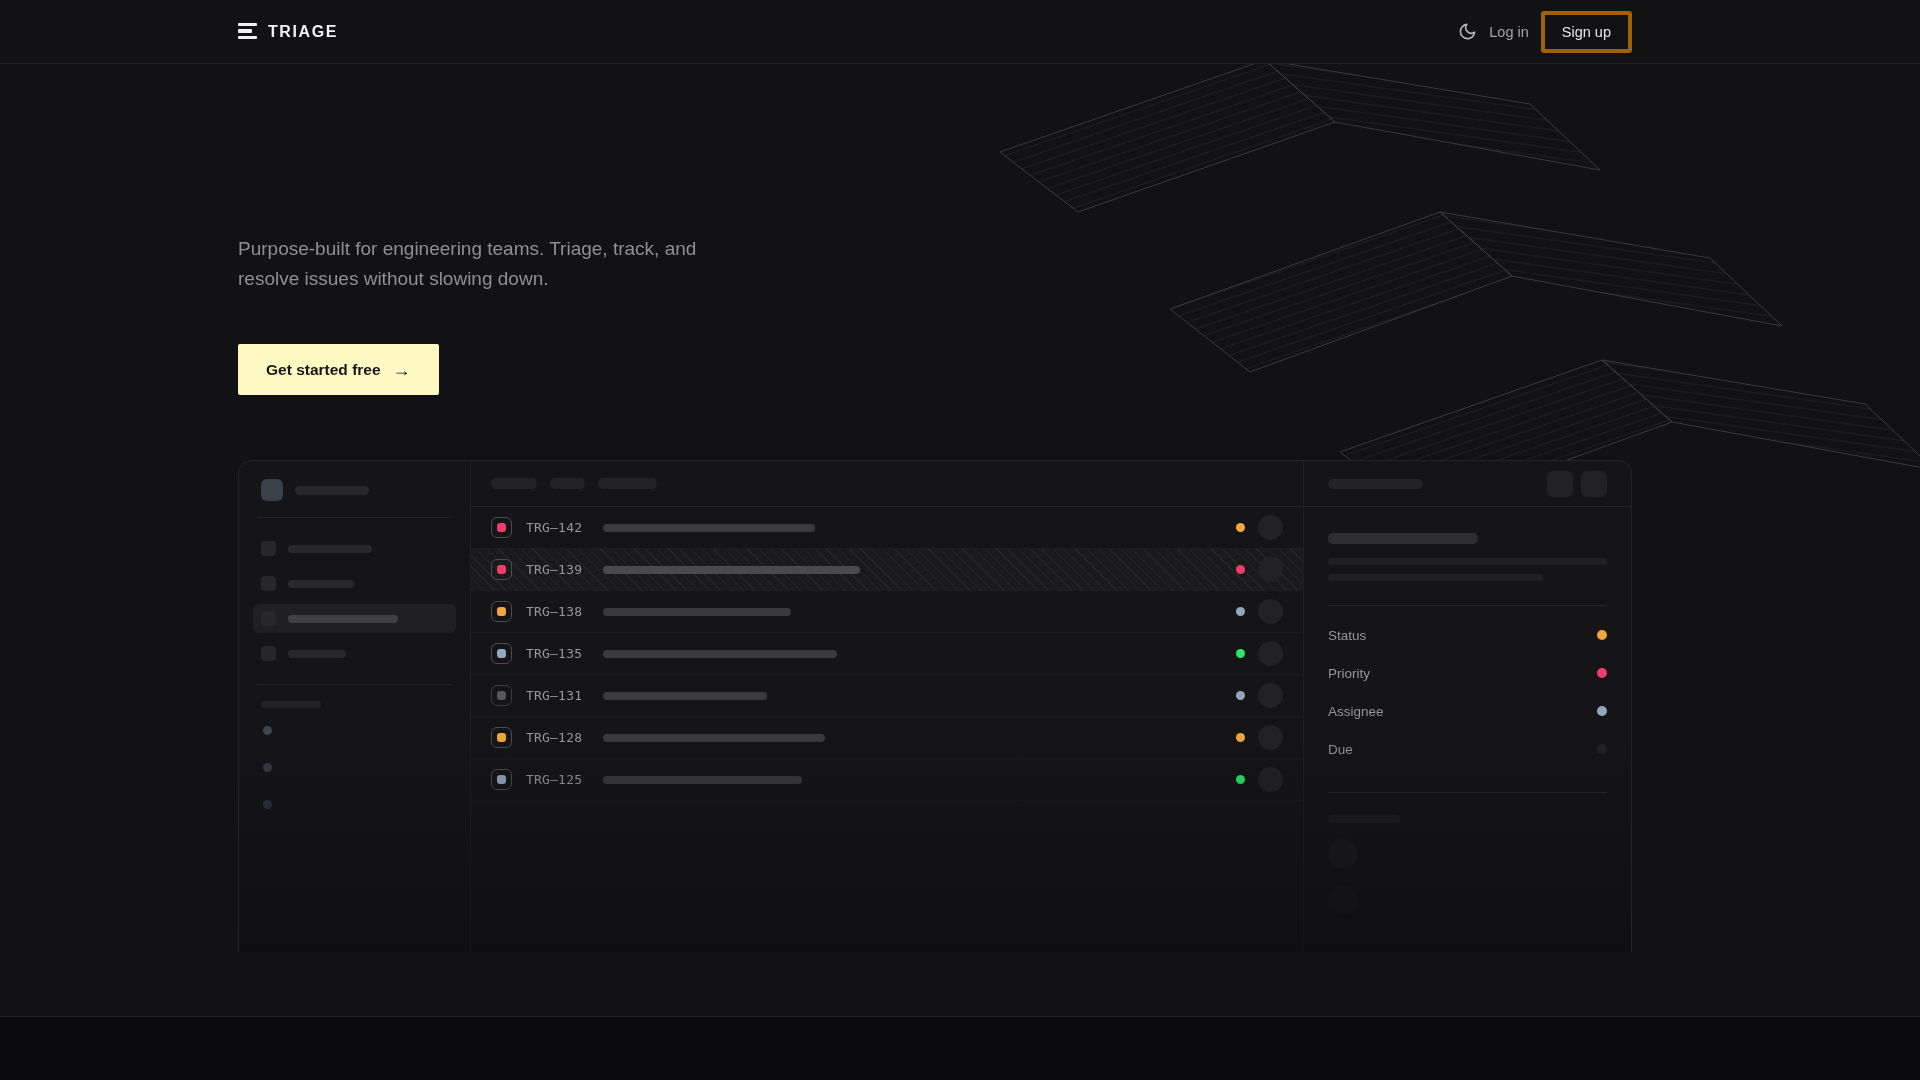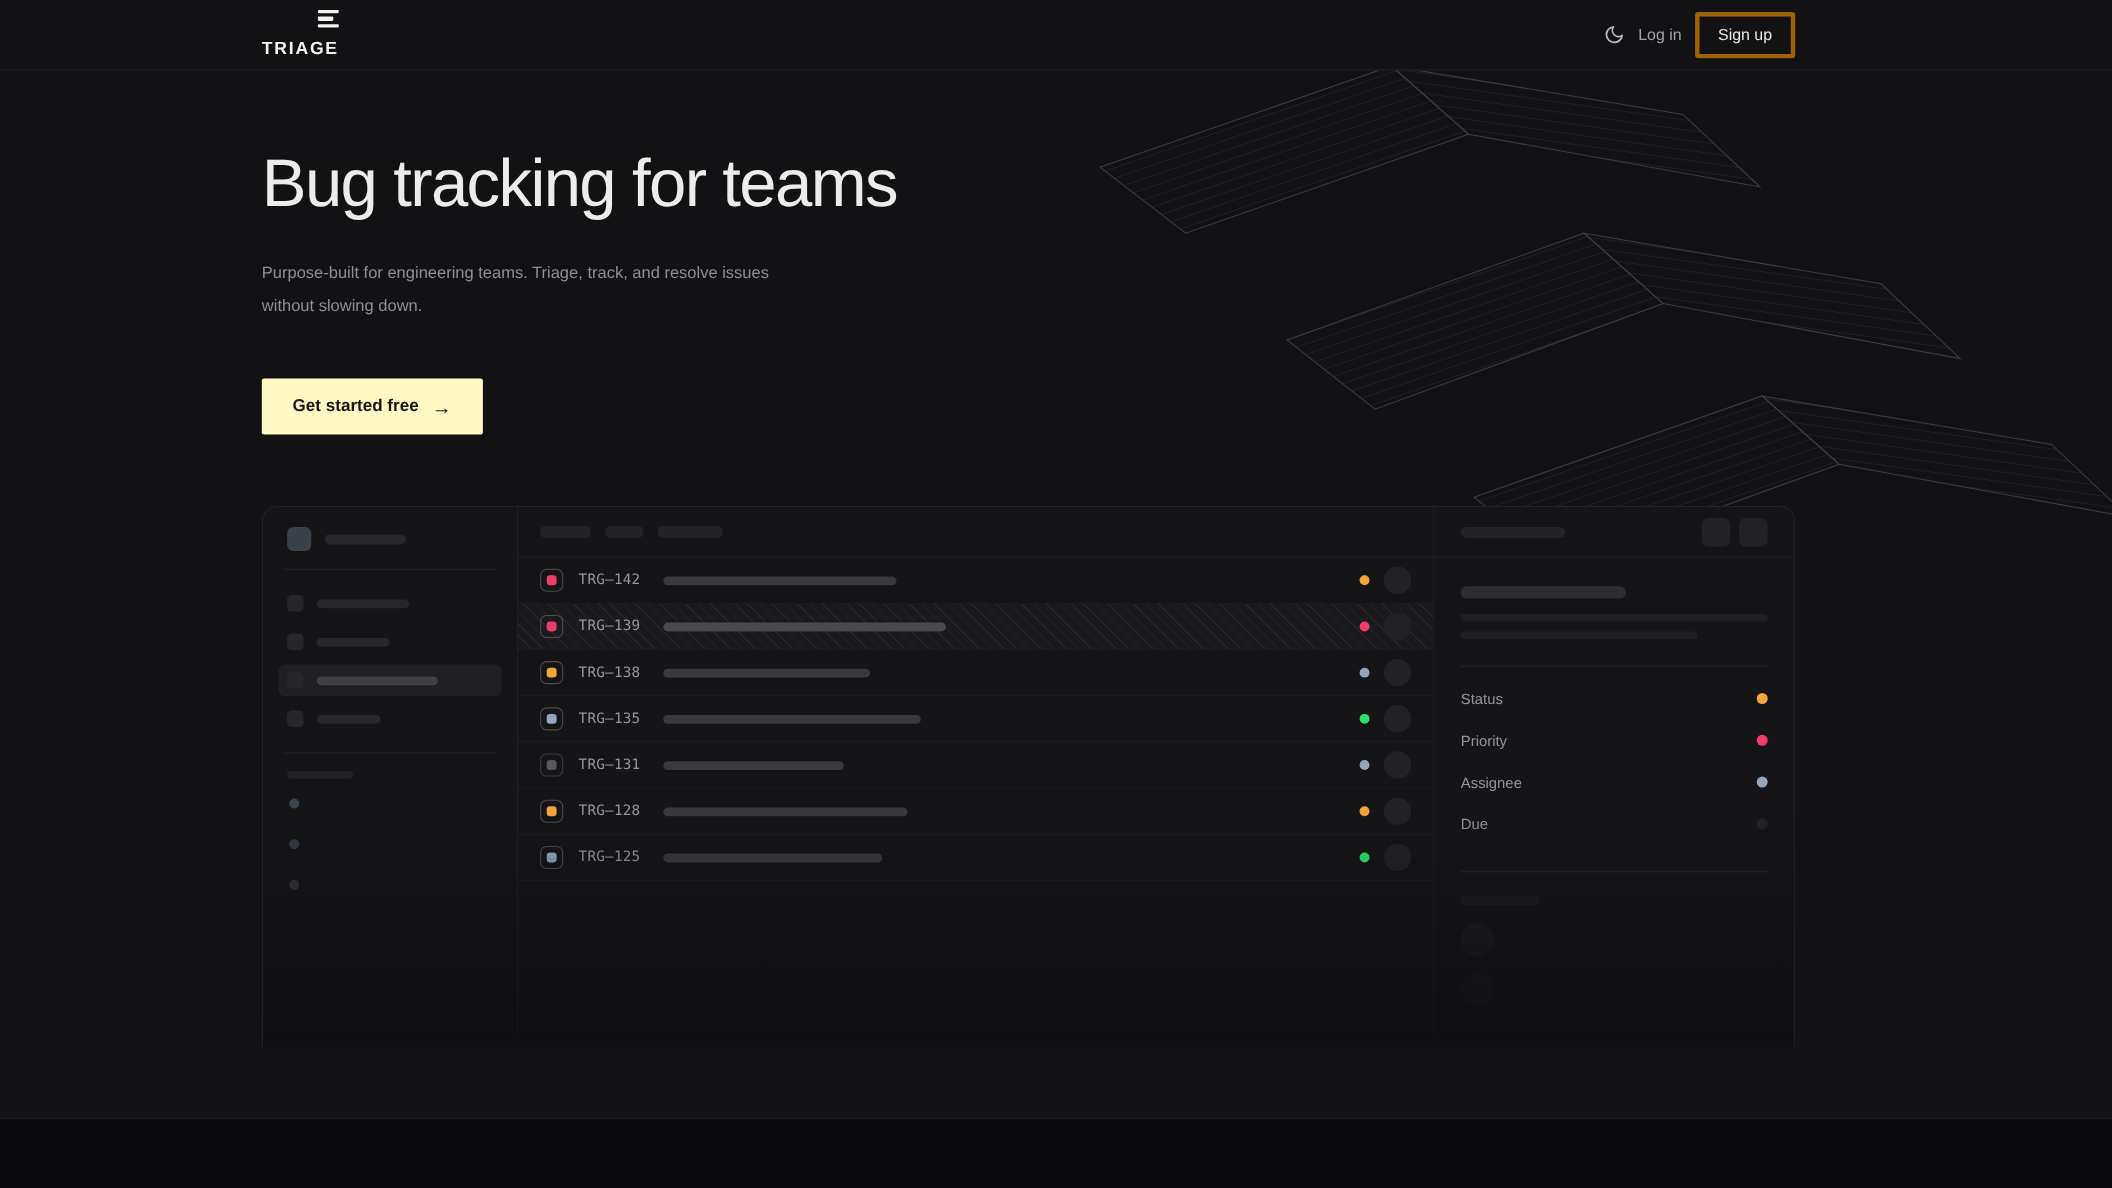--- a/index.html
+++ b/index.html
@@ -12,21 +12,21 @@
   }
   .container { width:1394px; margin-left:238px; }
 
   
   nav {
     height:64px; border-bottom:1px solid #232326;
     display:flex; align-items:center;
     position:relative; z-index:5; background:#121214;
   }
   .nav-inner { display:flex; align-items:center; justify-content:space-between; }
-  .brand { display:flex; align-items:flex-end; gap:11px;flex-direction:column; }
+  .brand { display:flex; align-items:flex-start; gap:11px; }
   .logo-mark { display:flex; flex-direction:column; gap:3px; width:19px; }
   .logo-mark b { display:block; height:3.5px; background:#f2f2f2; border-radius:1px; }
   .logo-mark b:nth-child(2) { width:14px; }
   .brand-name { font-size:16px; font-weight:700; letter-spacing:1.6px; color:#f2f2f2; }
   .nav-right { display:flex; align-items:center; gap:12px;justify-content:center; }
   .theme-toggle { background:none; border:none; cursor:pointer; display:flex; align-items:center; }
   .login-link { color:#a3a3a8; font-size:14.5px; text-decoration:none; cursor:pointer; background:none; border:none; font-family:inherit; }
   .signup-btn {
     background:transparent; color:#e8e8e8; font-size:14.5px; font-family:inherit;
     border:4px solid #a16207; border-radius:3px; padding:9px 17px; cursor:pointer;
@@ -35,21 +35,21 @@
   
   .hero { position:relative; z-index:1; }
   .deco { position:absolute; left:980px; top:0; z-index:0; pointer-events:none; }
   .hero-content { position:relative; z-index:2; }
   h1 {
     padding-top:70px; font-size:61px; line-height:64px; font-weight:500;
     letter-spacing:-1.5px; color:#ececec;
   }
   .hero-sub {
     margin-top:36px; max-width:480px;
-    font-size:15px; line-height:30px; color:#8f8f93;
+    font-size:19px; line-height:30px; color:#8f8f93;
   }
   .cta-btn {
     margin-top:50px; display:inline-flex; align-items:center; gap:12px;
     background:#fef9c3; color:#161618; border:none; border-radius:2px;
     font-family:inherit; font-size:15.5px; font-weight:700;
     padding:0 28px; height:51px; cursor:pointer;
   }
   .cta-arrow { font-size:18px; font-weight:400; line-height:1; }
 
   
@@ -171,21 +171,21 @@
         <polygon points="270,8 540,54 612,122 342,72" fill="url(#hB)"></polygon>
       </g>
       <g transform="translate(360,288)">
         <polygon points="0,100 262,8 332,70 78,162" fill="url(#hA)"></polygon>
         <polygon points="262,8 525,52 595,118 332,70" fill="url(#hB)"></polygon>
       </g>
     </g>
   </svg>
 
   <div class="container hero-content">
-    <h1><span>Bug tracking for teams</span><br></h1>
+    <h1><br></h1>
     <p class="hero-sub">Purpose-built for engineering teams. Triage, track, and resolve issues without slowing down.</p>
     <button class="cta-btn">
       <span>Get started free</span>
       <span class="cta-arrow">→</span>
     </button>
 
     
     <div class="mockup">
 
       <div class="mk-sidebar">

